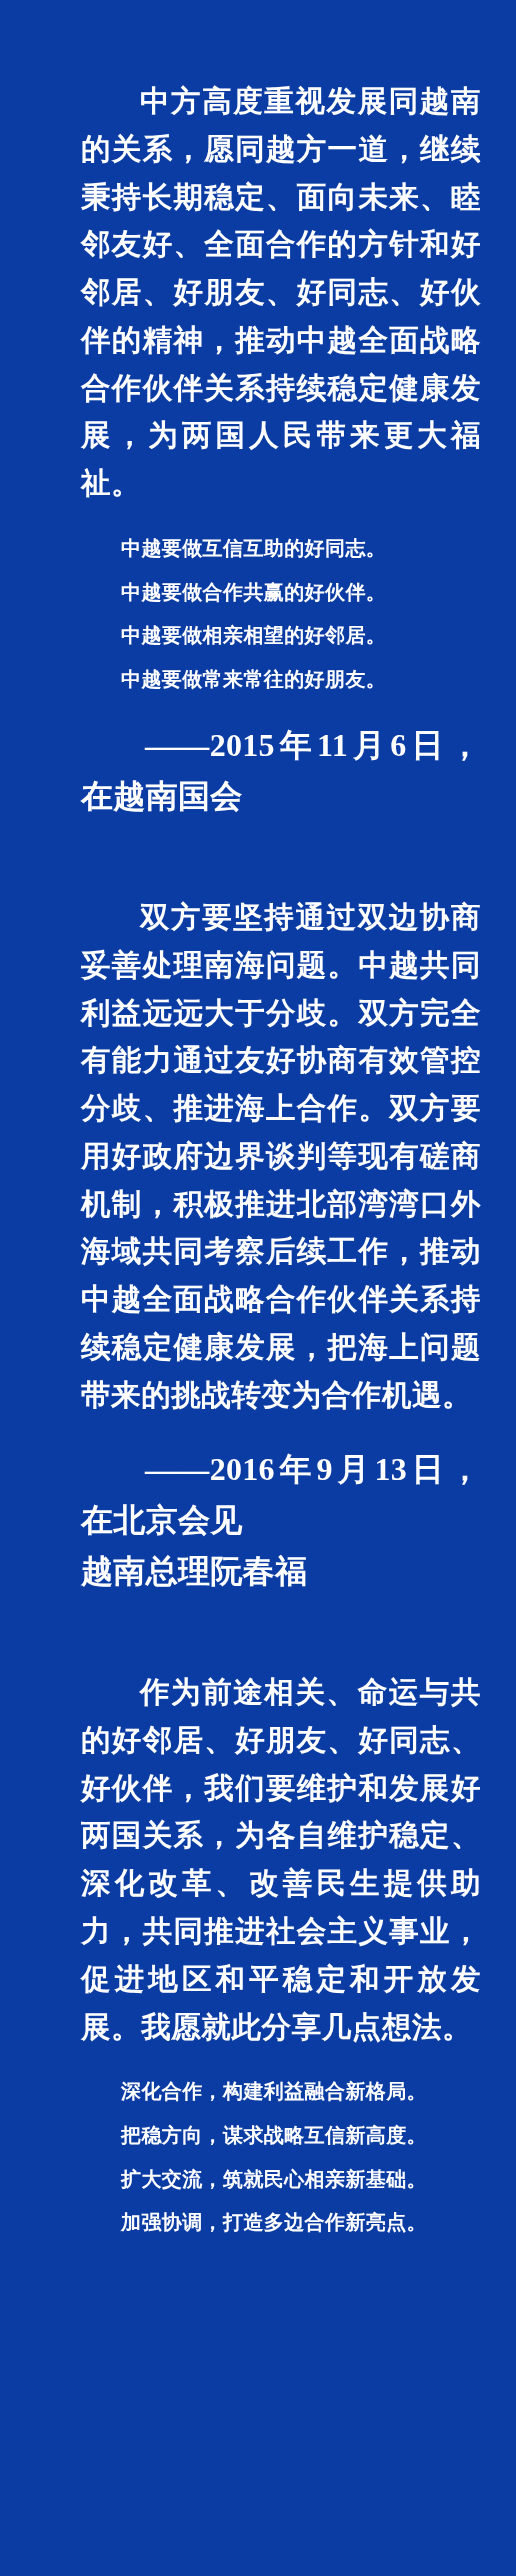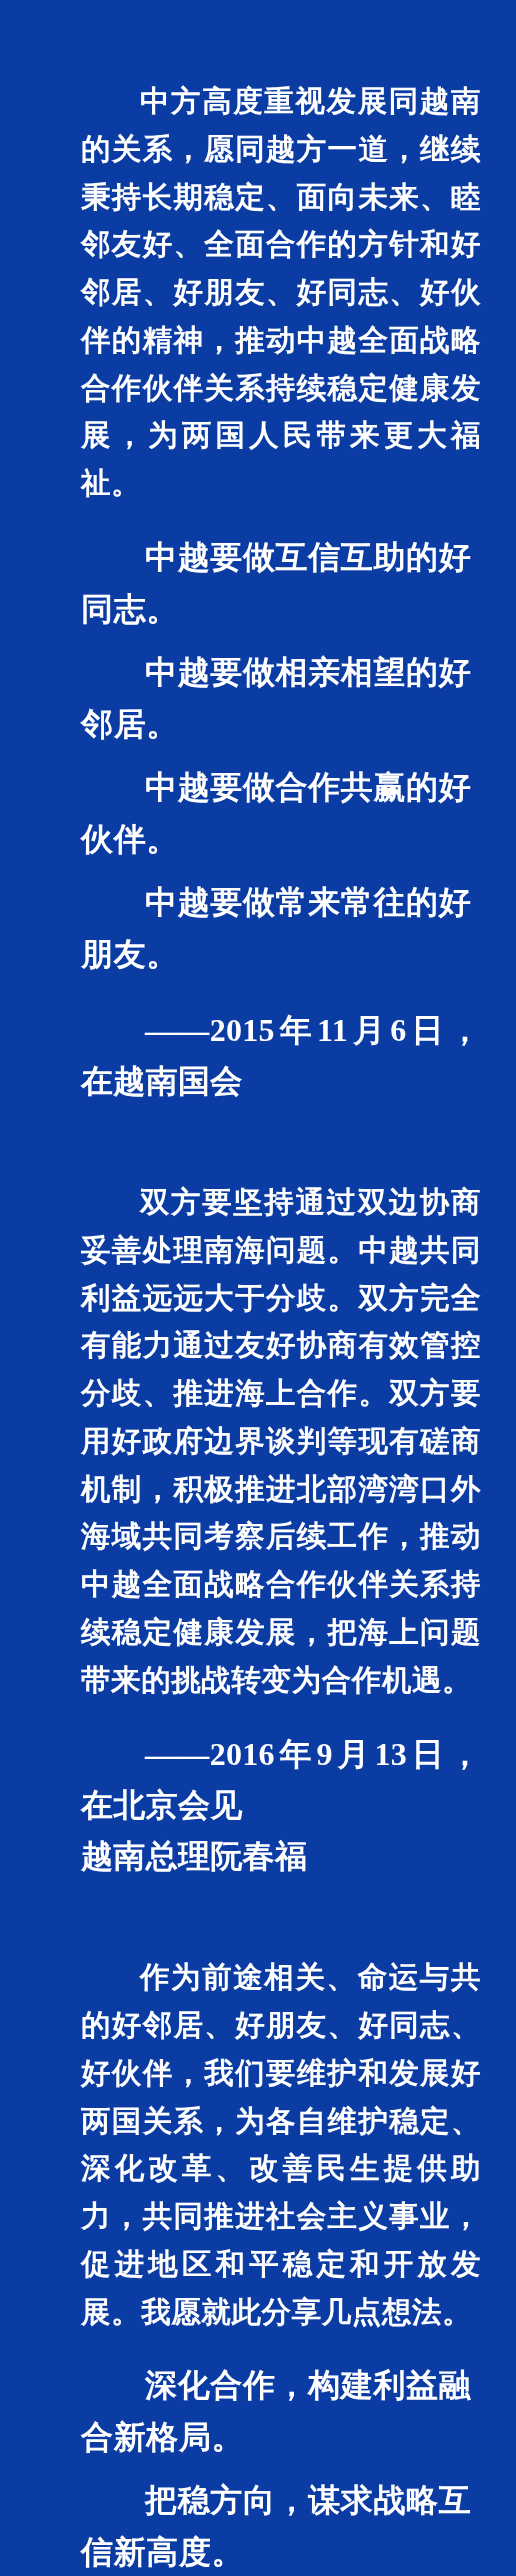--- a/index.html
+++ b/index.html
@@ -32,21 +32,21 @@
     font-size: 29.5px;
     line-height: 1.62;
     letter-spacing: 0.02em;
     text-align: justify;
     text-justify: inter-ideograph;
     font-weight: bold;
     margin: 0 0 14.5px 0;
     text-indent: 2em;
   }
   .list-item {
-    font-size: 32px;
+    font-size: 20px;
     line-height: 1.62;
     letter-spacing: 0.02em;
     font-weight: bold;
     margin: 0 0 11.4px 0;
     text-indent: 2em;
     text-align: left;
   }
   .source {
     font-size: 32px;
     line-height: 1.6;
@@ -65,22 +65,22 @@
 </style>
 </head>
 <body>
 
 <div class="page">
 
   <section class="block">
     <p class="para">中方高度重视发展同越南的关系，愿同越方一道，继续秉持长期稳定、面向未来、睦邻友好、全面合作的方针和好邻居、好朋友、好同志、好伙伴的精神，推动中越全面战略合作伙伴关系持续稳定健康发展，为两国人民带来更大福祉。</p>
     <div class="spacer-sm"></div>
     <p class="list-item">中越要做互信互助的好同志。</p>
+    <p class="list-item">中越要做合作共赢的好伙伴。</p>
     <p class="list-item">中越要做相亲相望的好邻居。</p>
-    <p class="list-item">中越要做合作共赢的好伙伴。</p>
     <p class="list-item">中越要做常来常往的好朋友。</p>
     <p class="source">
       <span>——2015年11月6日，在越南国会</span>
     </p>
   </section>
 
   <section class="block">
     <p class="para">双方要坚持通过双边协商妥善处理南海问题。中越共同利益远远大于分歧。双方完全有能力通过友好协商有效管控分歧、推进海上合作。双方要用好政府边界谈判等现有磋商机制，积极推进北部湾湾口外海域共同考察后续工作，推动中越全面战略合作伙伴关系持续稳定健康发展，把海上问题带来的挑战转变为合作机遇。</p>
     <p class="source">
       <span>——2016年9月13日，在北京会见</span>

